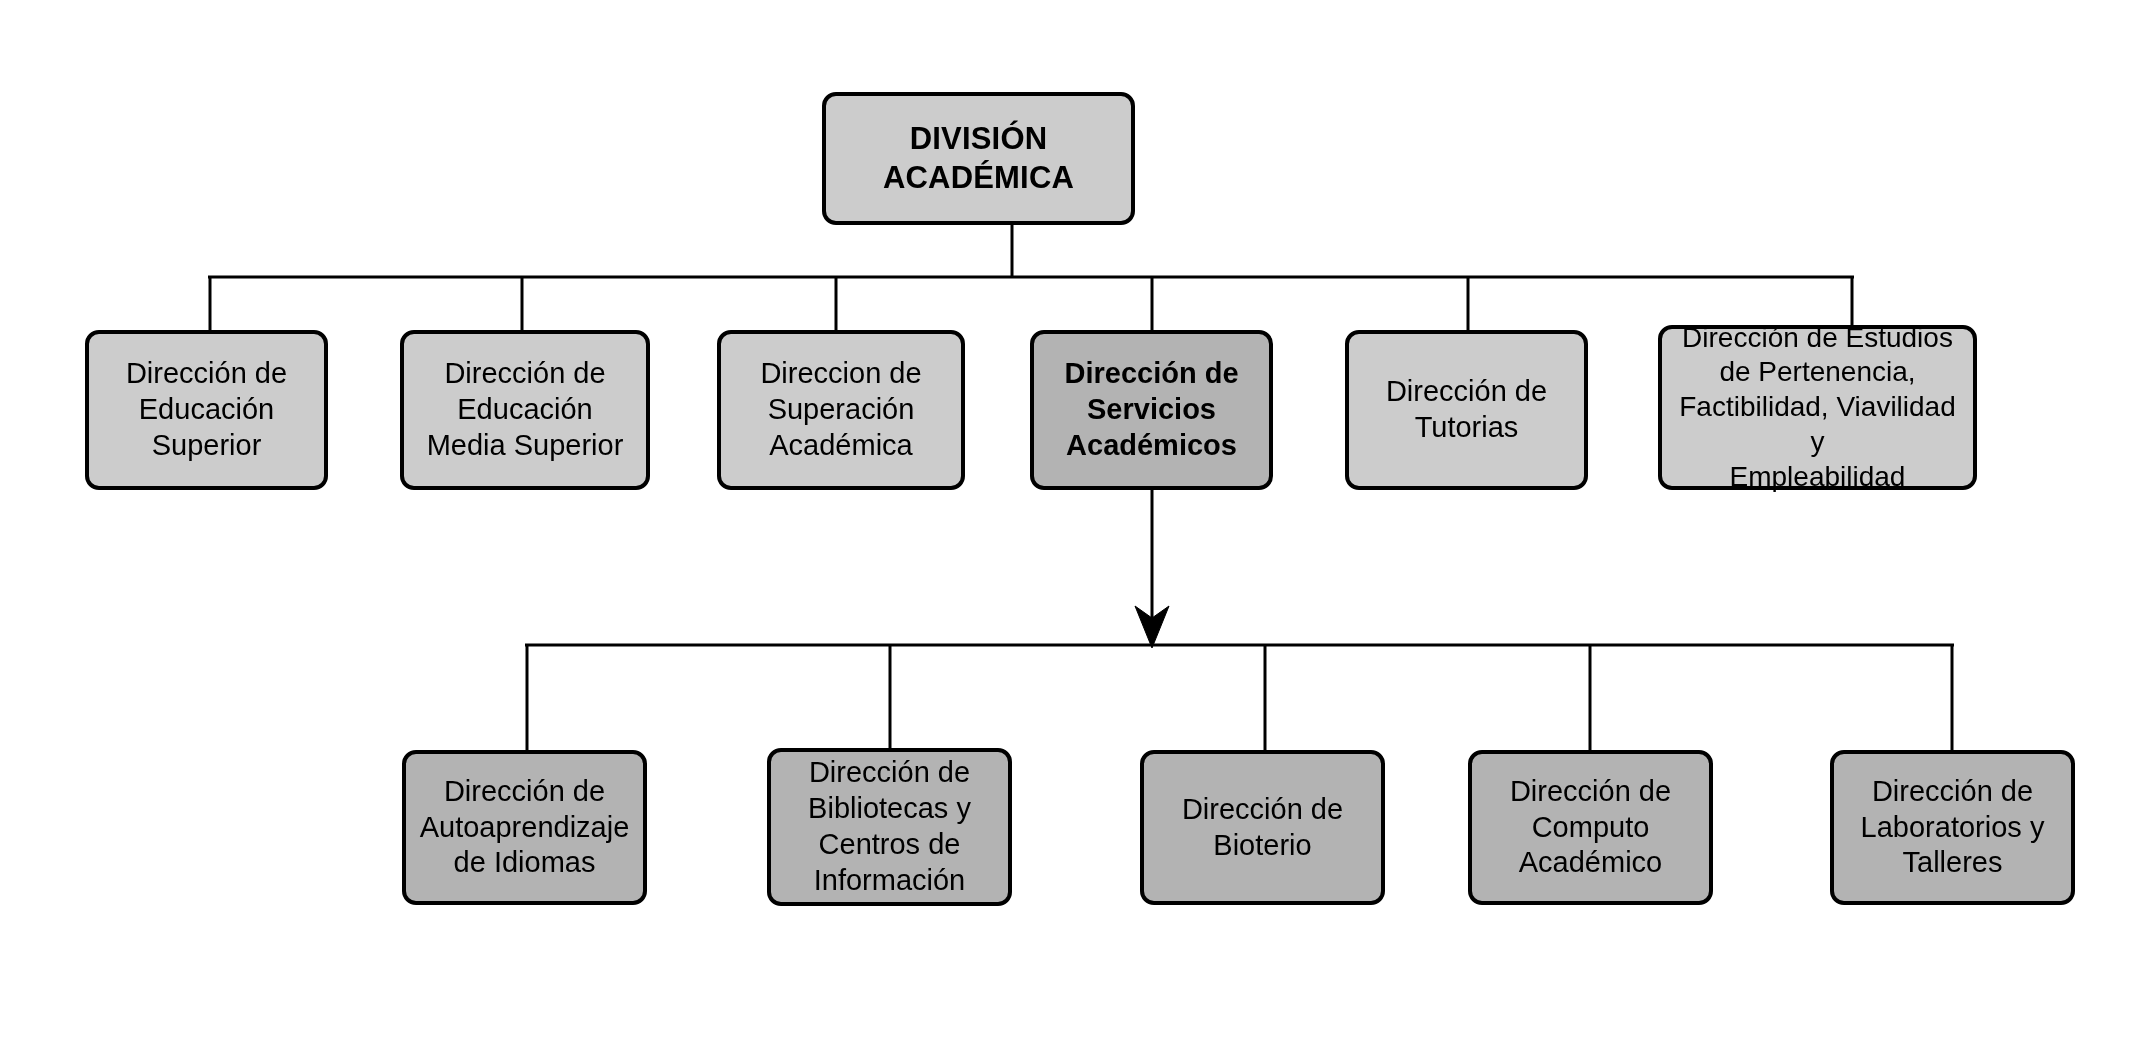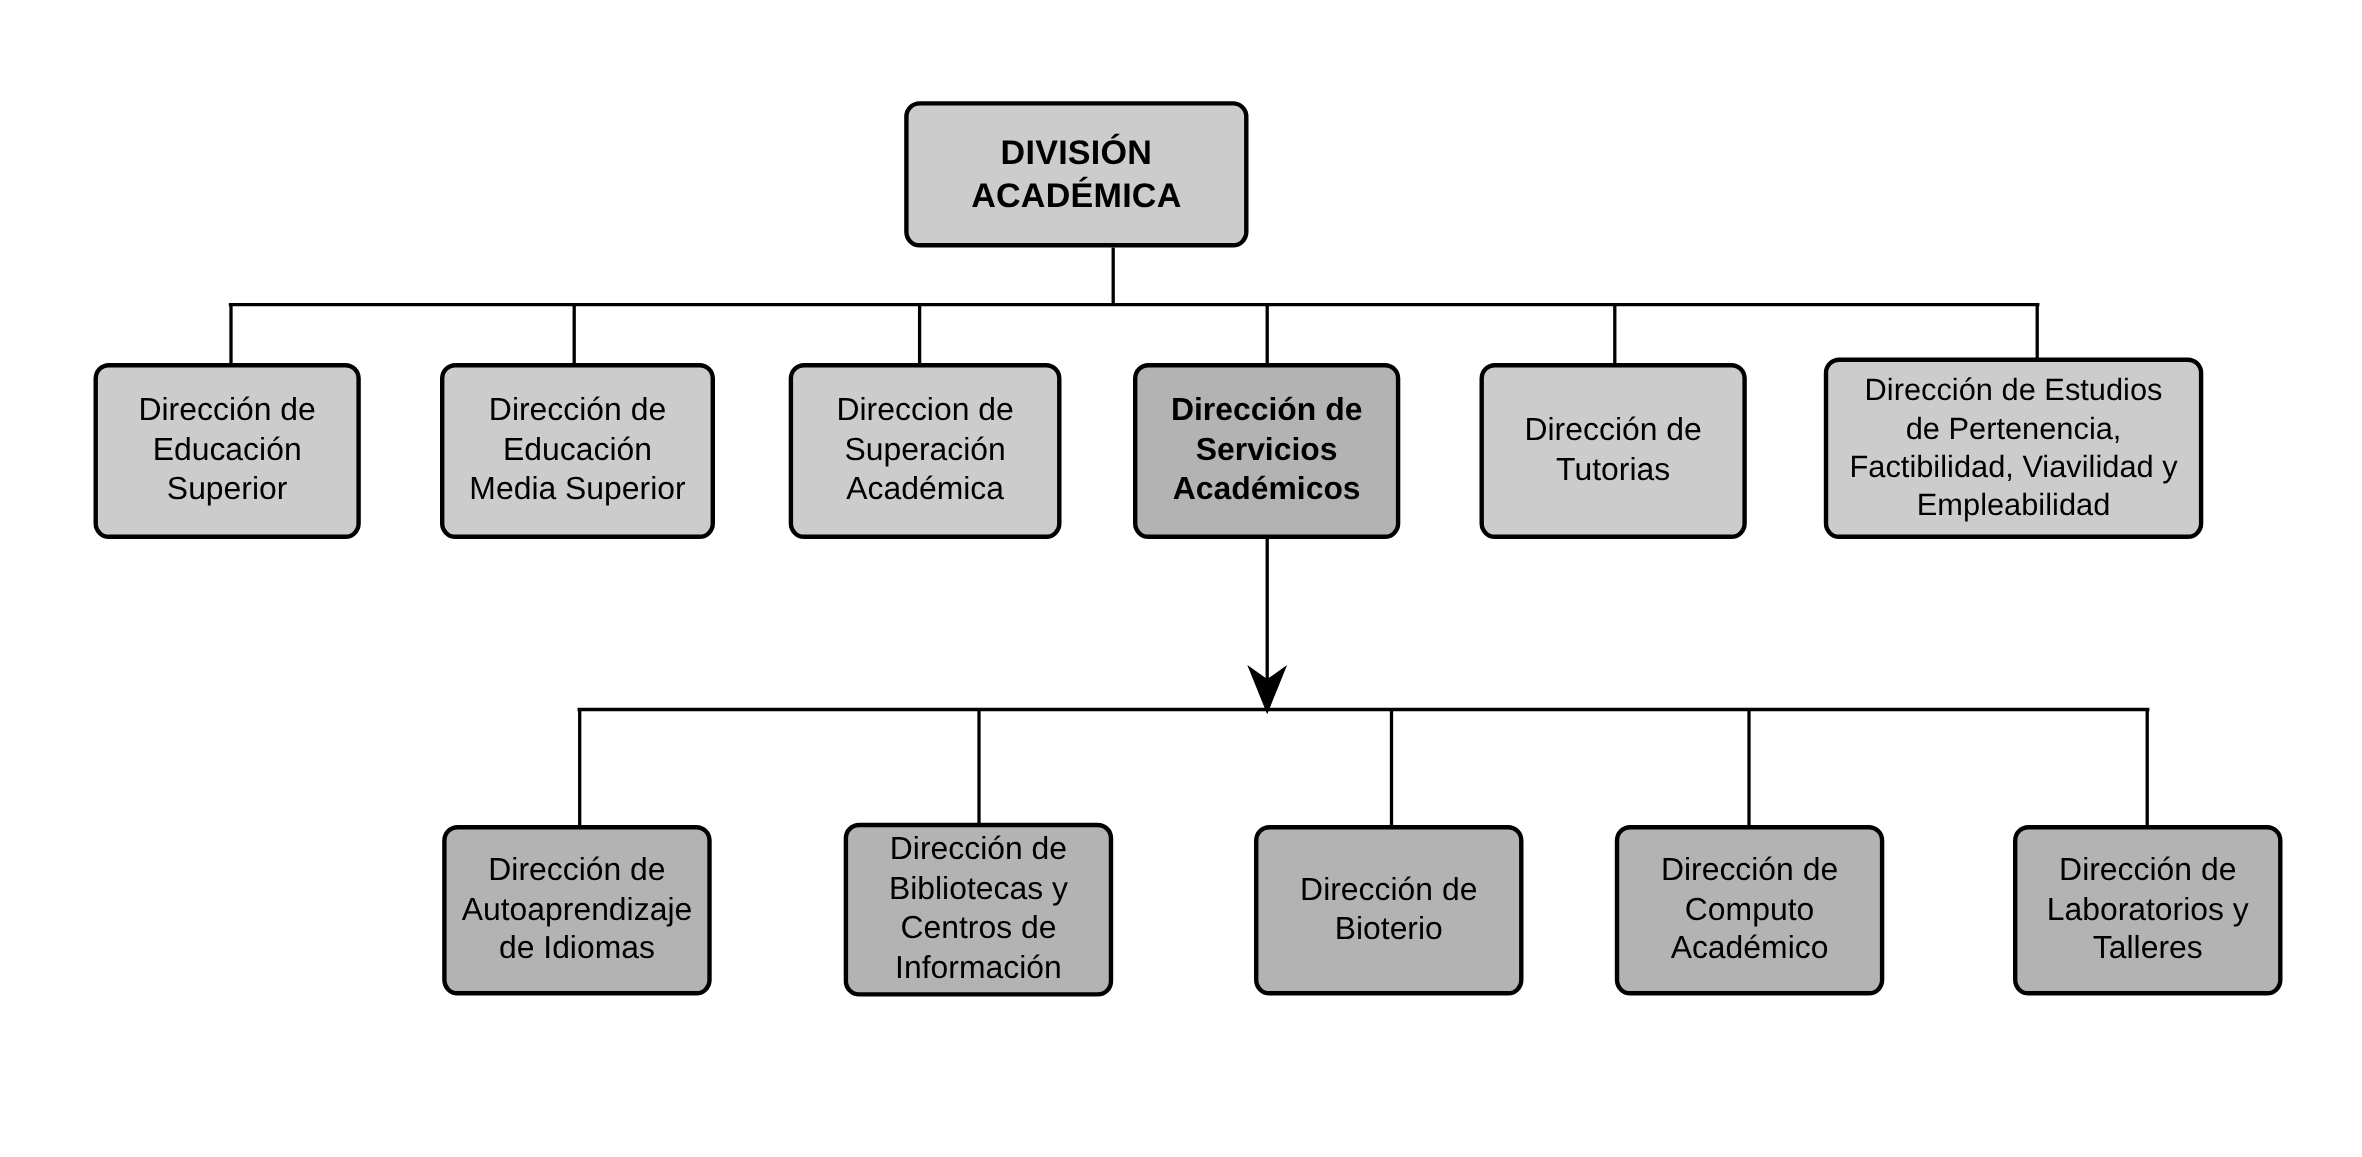--- a/index.html
+++ b/index.html
@@ -103,21 +103,21 @@
 Superación
 Académica</div>
 
   <div class="node highlight" style="left:1030px; top:330px; width:243px; height:160px;">Dirección de
 Servicios
 Académicos</div>
 
   <div class="node" style="left:1345px; top:330px; width:243px; height:160px;">Dirección de
 Tutorias</div>
 
-  <div class="node" style="left:1658px; top:325px; width:345px; height:165px; font-size:28px;">Dirección de Estudios
+  <div class="node" style="left:1658px; top:325px; width:319px; height:165px; font-size:28px;">Dirección de Estudios
 de Pertenencia,
 Factibilidad, Viavilidad y
 Empleabilidad</div>
 
   <div class="node child" style="left:402px; top:750px; width:245px; height:155px;">Dirección de
 Autoaprendizaje
 de Idiomas</div>
 
   <div class="node child" style="left:767px; top:748px; width:245px; height:158px;">Dirección de
 Bibliotecas y

